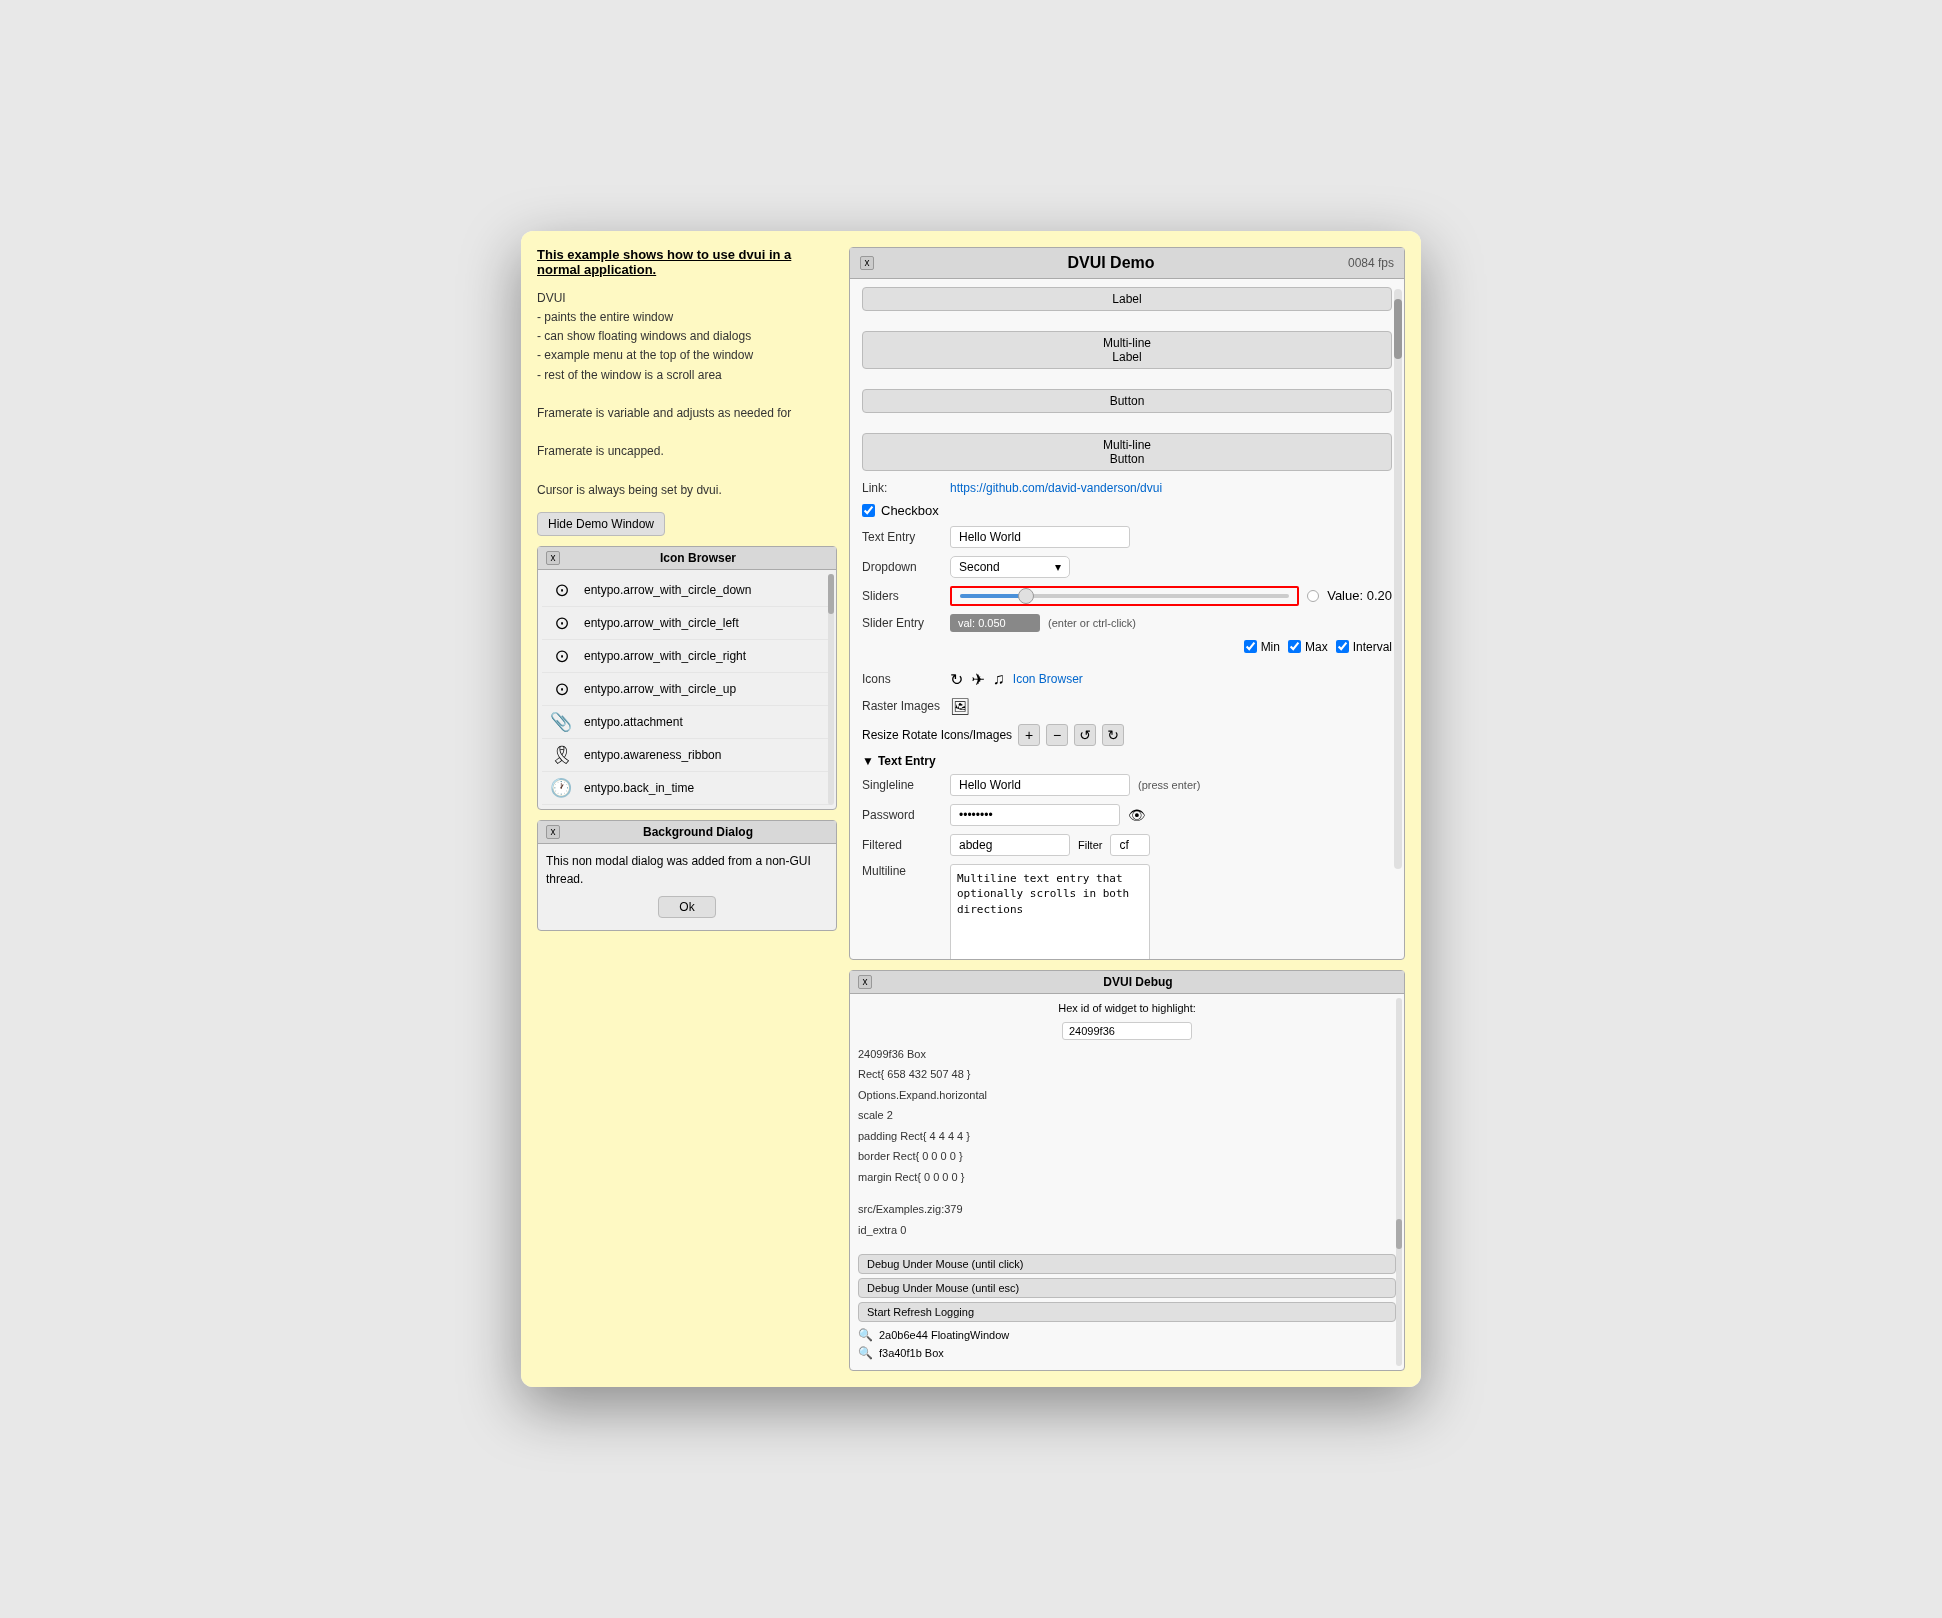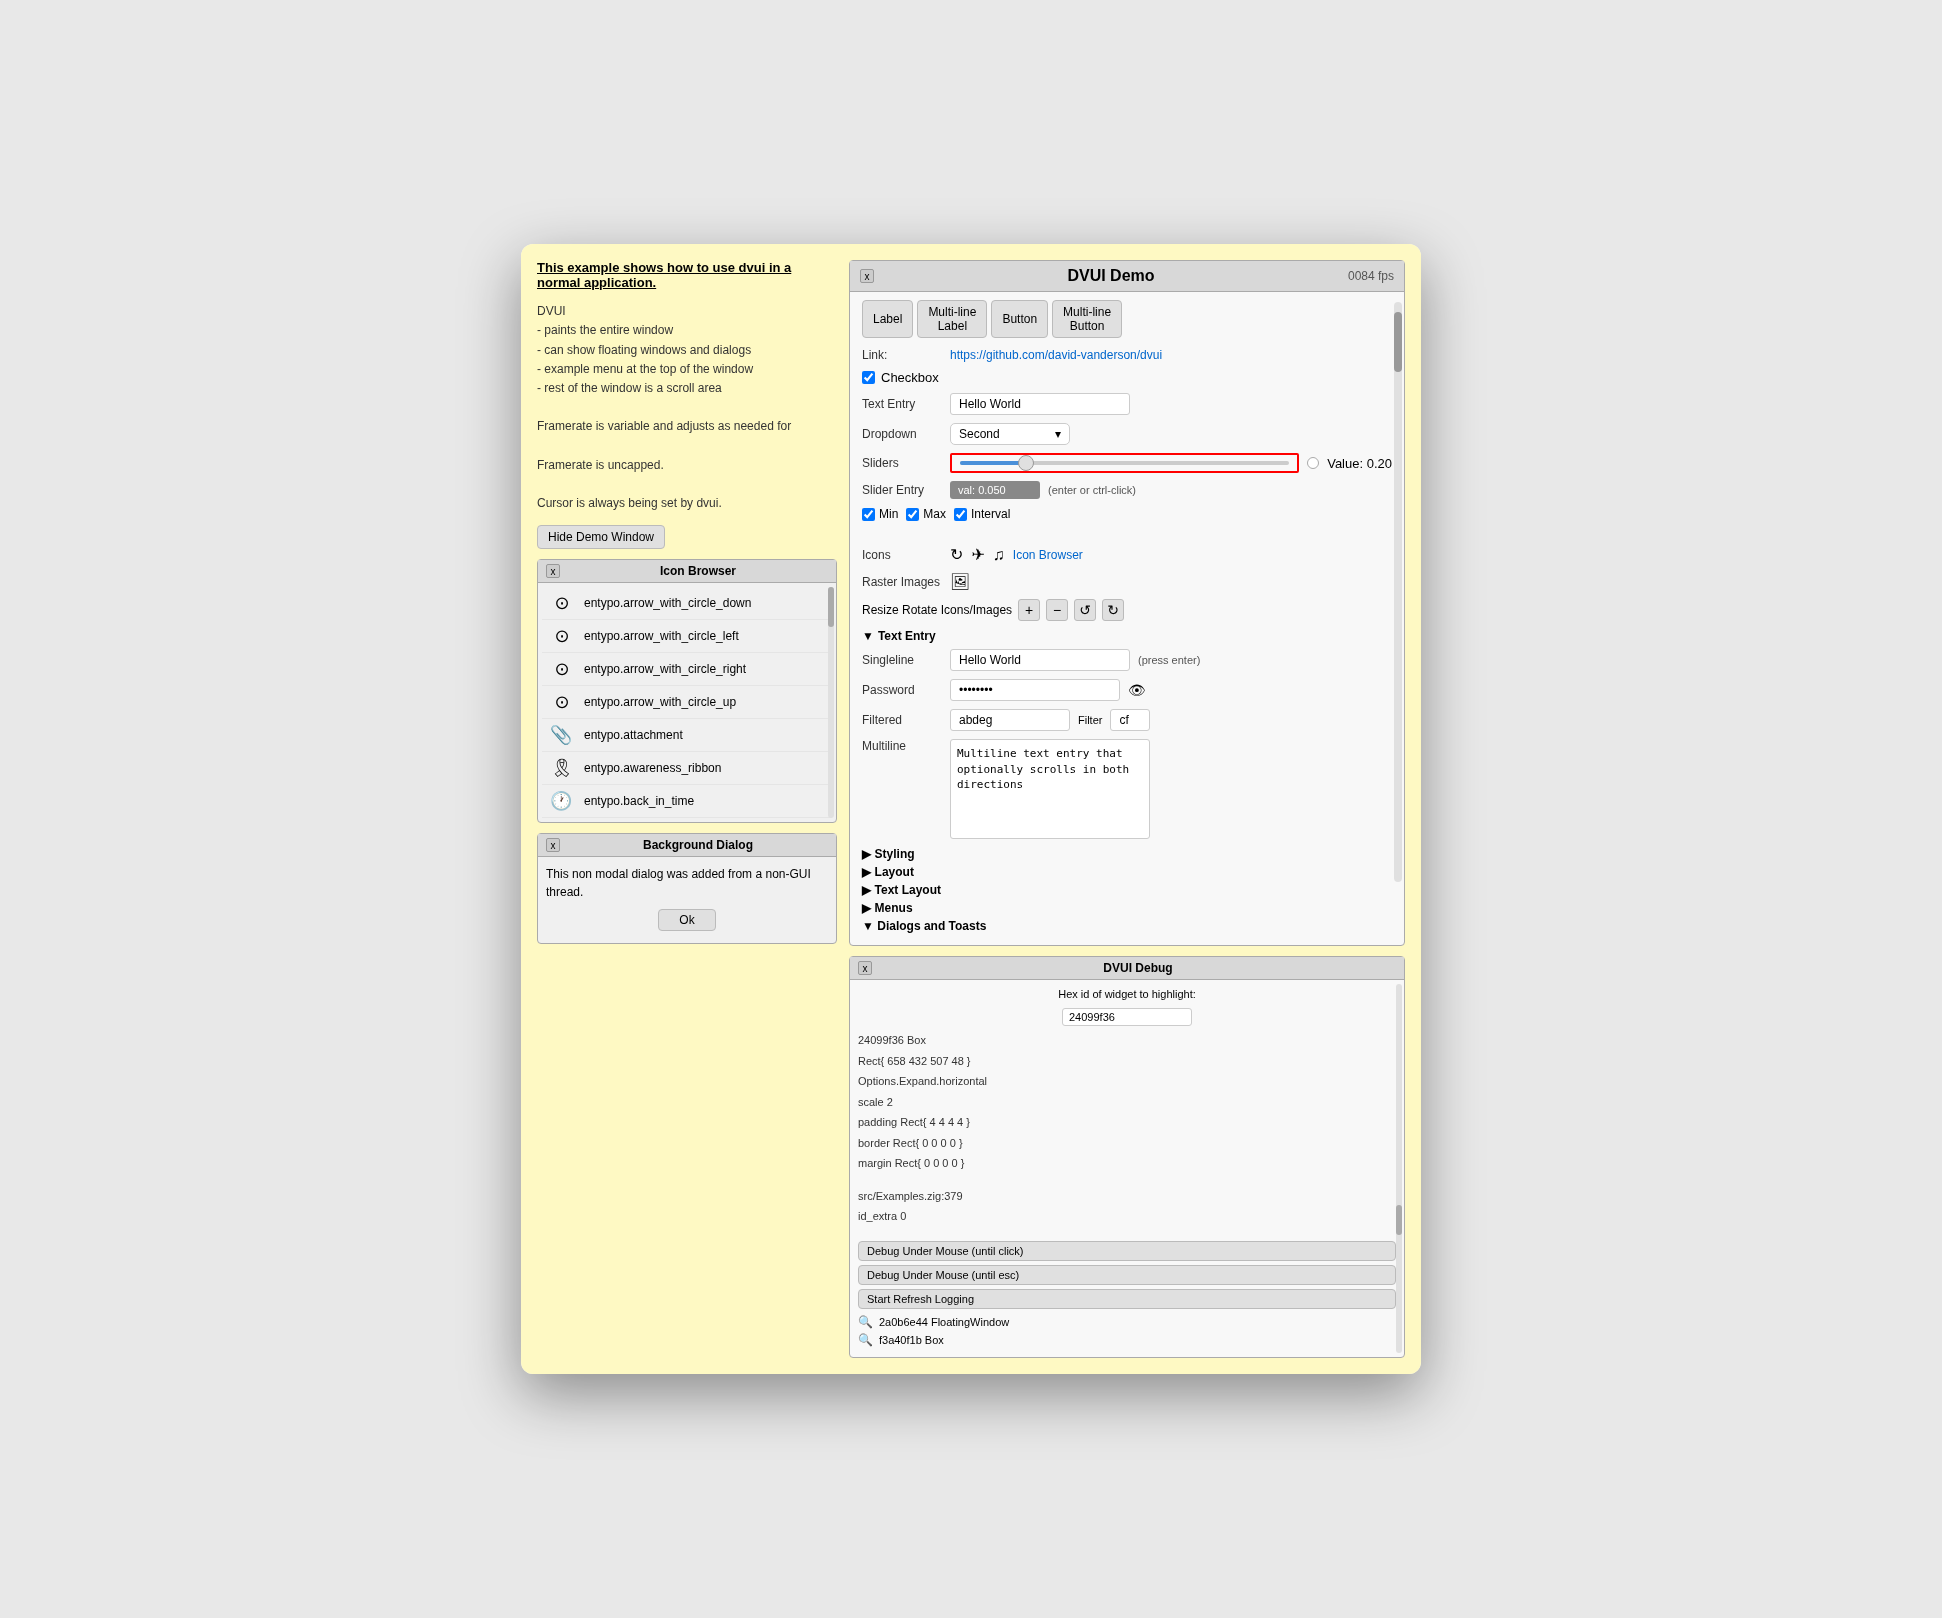--- a/index.html
+++ b/index.html
@@ -204,22 +204,23 @@
       color: #555;
     }
     .demo-content {
       padding: 8px 12px;
       max-height: 680px;
       overflow-y: auto;
       position: relative;
     }
     .tab-row {
       display: flex;
-      gap: 4px;
+      gap: 20px;
       margin-bottom: 10px;
+      flex-direction: column;
     }
     .tab-btn {
       background: #e0e0e0;
       border: 1px solid #bbb;
       border-radius: 4px;
       padding: 4px 10px;
       font-size: 12px;
       cursor: pointer;
     }
     .form-row {
@@ -322,21 +323,22 @@
       color: white;
       padding: 3px 8px;
       font-size: 11px;
       border-radius: 3px;
       min-width: 90px;
     }
     .checkbox-trio {
       display: flex;
       gap: 8px;
       align-items: center;
-      margin-bottom: 24px;
+      margin-bottom: 16px;
+      justify-content: flex-end;
     }
     .checkbox-item {
       display: flex;
       align-items: center;
       gap: 4px;
       font-size: 12px;
     }
     .icons-row {
       display: flex;
       align-items: center;

